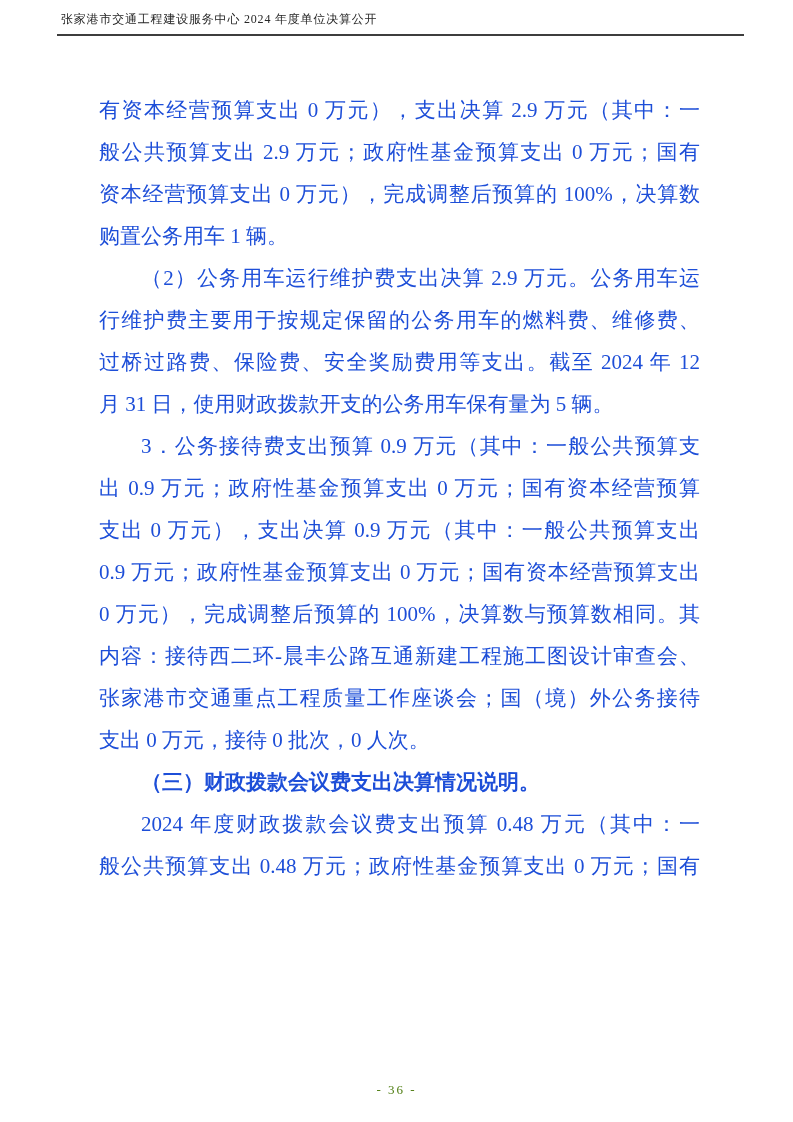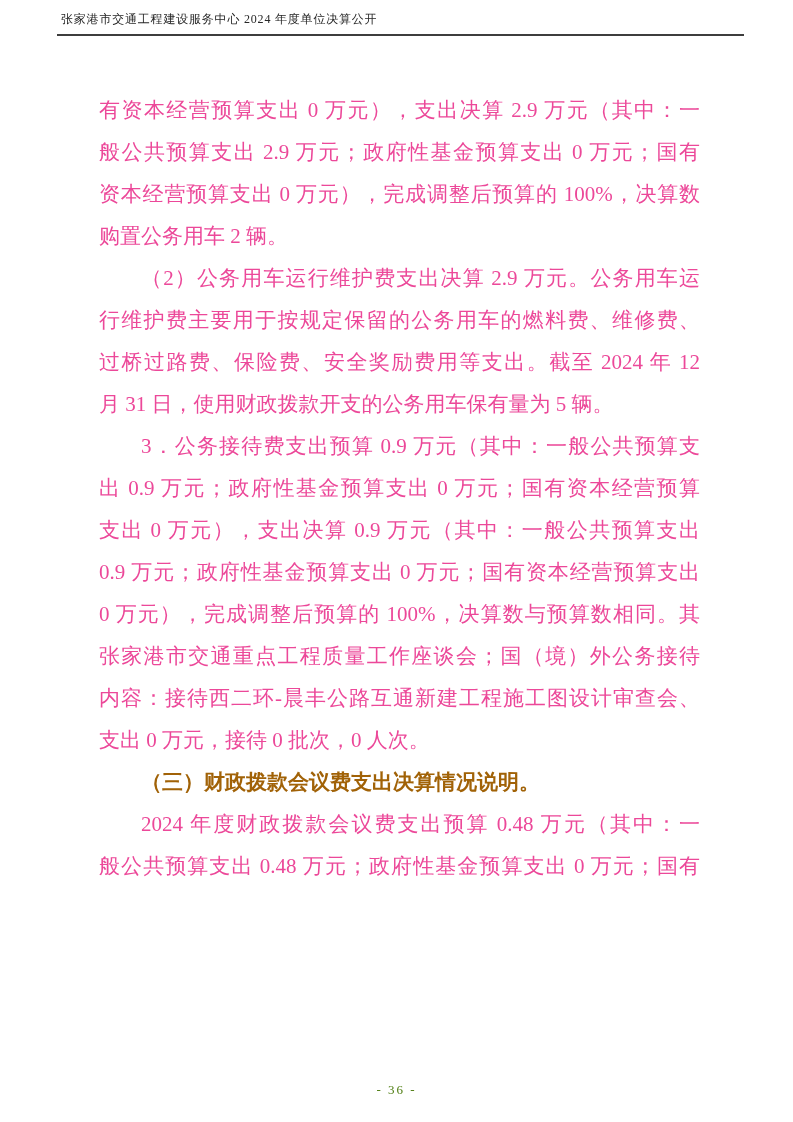--- a/index.html
+++ b/index.html
@@ -40,34 +40,34 @@
   
   .content {
     position: absolute;
     top: 89px;
     left: 99px;
     width: 601px;
   }
   .line {
     font-size: 21px;
     line-height: 42px;
-    color: #ec4899;
+    color: #1d4ed8;
     text-align: left;
     white-space: normal;
     overflow: hidden;
     max-height: 42px;
   }
   .line.justify {
     text-align: justify;
     text-align-last: justify;
   }
   .line.indent { text-indent: 42px; }
   .line.bold {
     font-weight: bold;
-    color: #a16207;
+    color: #1d4ed8;
   }
 
   
   .page-footer {
     position: absolute;
     bottom: 24px;
     left: 0;
     width: 100%;
     text-align: center;
   }
@@ -82,32 +82,32 @@
 
 <div class="page-header">
   <span class="header-title">张家港市交通工程建设服务中心 2024 年度单位决算公开</span>
   <hr class="header-rule">
 </div>
 
 <div class="content">
     <div class="line justify">有资本经营预算支出 0 万元），支出决算 2.9 万元（其中：一</div>
     <div class="line justify">般公共预算支出 2.9 万元；政府性基金预算支出 0 万元；国有</div>
     <div class="line justify">资本经营预算支出 0 万元），完成调整后预算的 100%，决算数</div>
-    <div class="line">购置公务用车 2 辆。</div>
+    <div class="line">购置公务用车 1 辆。</div>
     <div class="line justify indent">（2）公务用车运行维护费支出决算 2.9 万元。公务用车运</div>
     <div class="line justify">行维护费主要用于按规定保留的公务用车的燃料费、维修费、</div>
     <div class="line justify">过桥过路费、保险费、安全奖励费用等支出。截至 2024 年 12</div>
     <div class="line">月 31 日，使用财政拨款开支的公务用车保有量为 5 辆。</div>
     <div class="line justify indent">3．公务接待费支出预算 0.9 万元（其中：一般公共预算支</div>
     <div class="line justify">出 0.9 万元；政府性基金预算支出 0 万元；国有资本经营预算</div>
     <div class="line justify">支出 0 万元），支出决算 0.9 万元（其中：一般公共预算支出</div>
     <div class="line justify">0.9 万元；政府性基金预算支出 0 万元；国有资本经营预算支出</div>
     <div class="line justify">0 万元），完成调整后预算的 100%，决算数与预算数相同。其</div>
+    <div class="line justify">内容：接待西二环-晨丰公路互通新建工程施工图设计审查会、</div>
     <div class="line justify">张家港市交通重点工程质量工作座谈会；国（境）外公务接待</div>
-    <div class="line justify">内容：接待西二环-晨丰公路互通新建工程施工图设计审查会、</div>
     <div class="line">支出 0 万元，接待 0 批次，0 人次。</div>
     <div class="line indent bold">（三）财政拨款会议费支出决算情况说明。</div>
     <div class="line justify indent">2024 年度财政拨款会议费支出预算 0.48 万元（其中：一</div>
     <div class="line justify">般公共预算支出 0.48 万元；政府性基金预算支出 0 万元；国有</div>
   </div>
 
 <div class="page-footer">
   <span class="page-number">- 36 -</span>
 </div>
 

